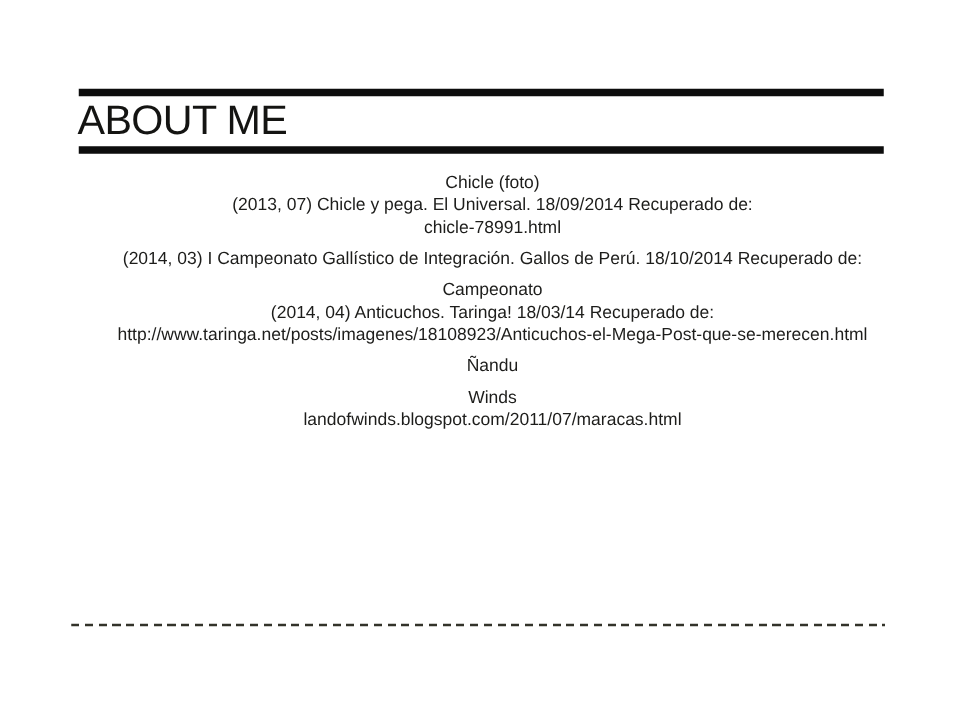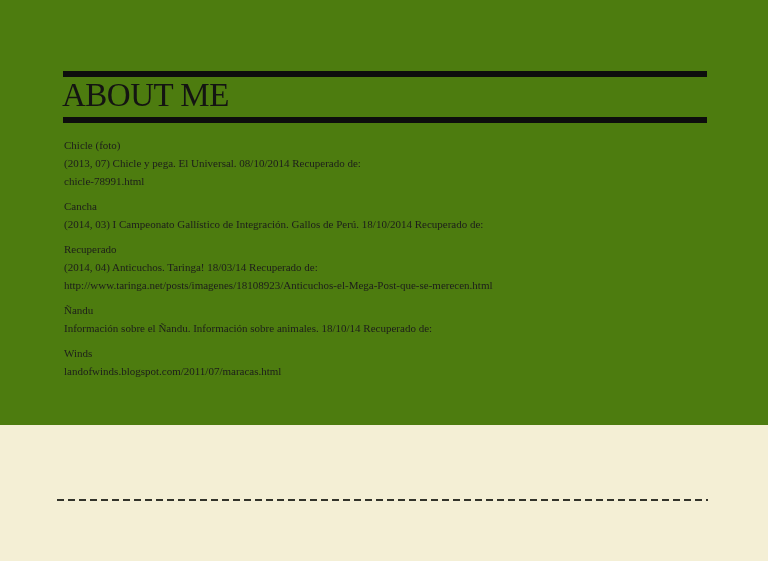--- a/index.html
+++ b/index.html
@@ -6,23 +6,23 @@
     margin: 0;
     padding: 0;
     width: 768px;
     height: 561px;
     overflow: hidden;
     background: #f4efd5;
   }
   .slide {
     position: relative;
     width: 768px;
-    height: 425px;
-    background: #4d7c0f;
-    font-family: Liberation Serif, serif;
+    height: 561px;
+    background: #ffffff;
+    font-family: Liberation Sans, sans-serif;
     color: #1d1d1b;
   }
   .rule {
     position: absolute;
     left: 63px;
     width: 644px;
     height: 6px;
     background: #0d0d0d;
   }
   .rule-top { top: 71px; }
@@ -42,25 +42,26 @@
   .references {
     position: absolute;
     left: 64px;
     top: 136px;
     width: 660px;
   }
   .ref-entry {
     margin: 0 0 7px 0;
   }
   .ref-line {
-    font-size: 11px;
+    font-size: 14px;
     line-height: 18px;
     height: 18px;
     white-space: nowrap;
     color: #1d1d1b;
+    text-align: center;
   }
   .dashed-divider {
     position: absolute;
     left: 57px;
     top: 499px;
     width: 651px;
     height: 2px;
     background: repeating-linear-gradient(
       90deg,
       #33332a 0px, #33332a 6.5px,
@@ -74,38 +75,36 @@
 <div class="slide">
 
   <div class="rule rule-top"></div>
   <h1 class="page-title">ABOUT ME</h1>
   <div class="rule rule-bottom"></div>
 
   <div class="references">
 
     <div class="ref-entry">
       <div class="ref-line">Chicle (foto)</div>
-      <div class="ref-line">(2013, 07) Chicle y pega. El Universal. 08/10/2014 Recuperado de:</div>
+      <div class="ref-line">(2013, 07) Chicle y pega. El Universal. 18/09/2014 Recuperado de:</div>
       <div class="ref-line">chicle-78991.html</div>
     </div>
 
     <div class="ref-entry">
-      <div class="ref-line">Cancha</div>
       <div class="ref-line">(2014, 03) I Campeonato Gallístico de Integración. Gallos de Perú. 18/10/2014 Recuperado de:</div>
     </div>
 
     <div class="ref-entry">
-      <div class="ref-line">Recuperado</div>
+      <div class="ref-line">Campeonato</div>
       <div class="ref-line">(2014, 04) Anticuchos. Taringa! 18/03/14 Recuperado de:</div>
       <div class="ref-line">http://www.taringa.net/posts/imagenes/18108923/Anticuchos-el-Mega-Post-que-se-merecen.html</div>
     </div>
 
     <div class="ref-entry">
       <div class="ref-line">Ñandu</div>
-      <div class="ref-line">Información sobre el Ñandu. Información sobre animales. 18/10/14 Recuperado de:</div>
     </div>
 
     <div class="ref-entry">
       <div class="ref-line">Winds</div>
       <div class="ref-line">landofwinds.blogspot.com/2011/07/maracas.html</div>
     </div>
 
   </div>
 
   <div class="dashed-divider"></div>

